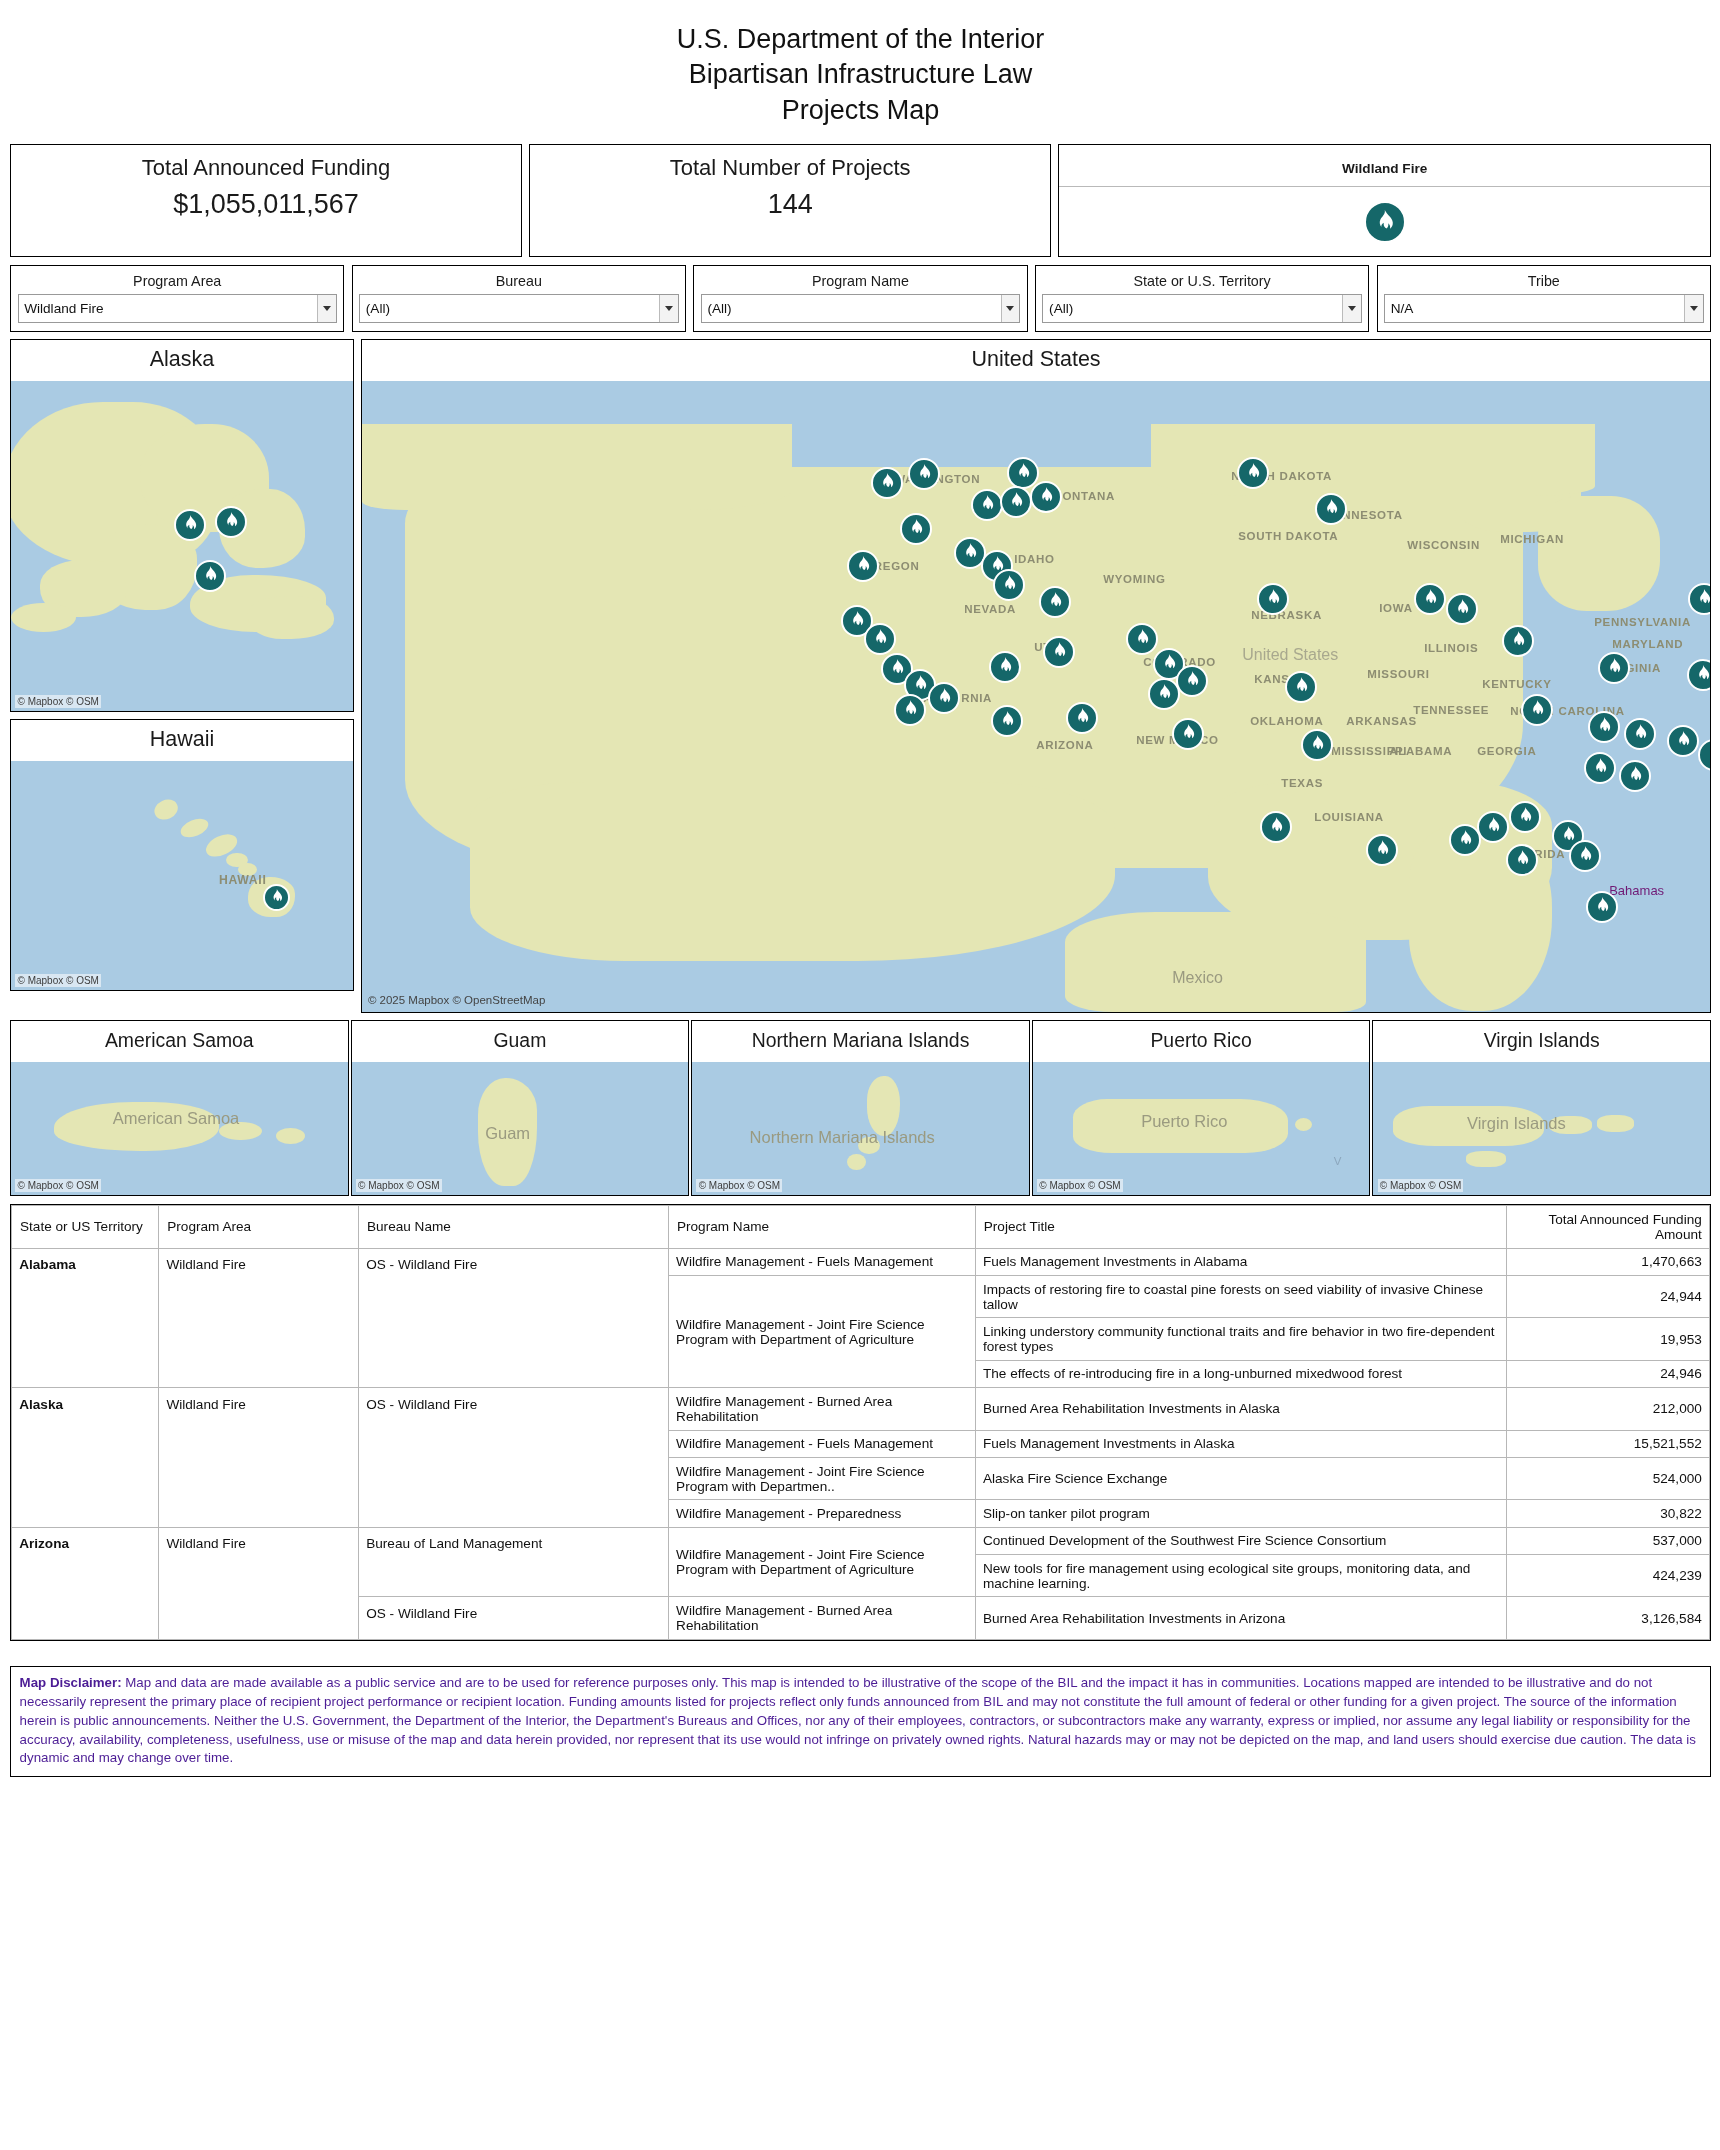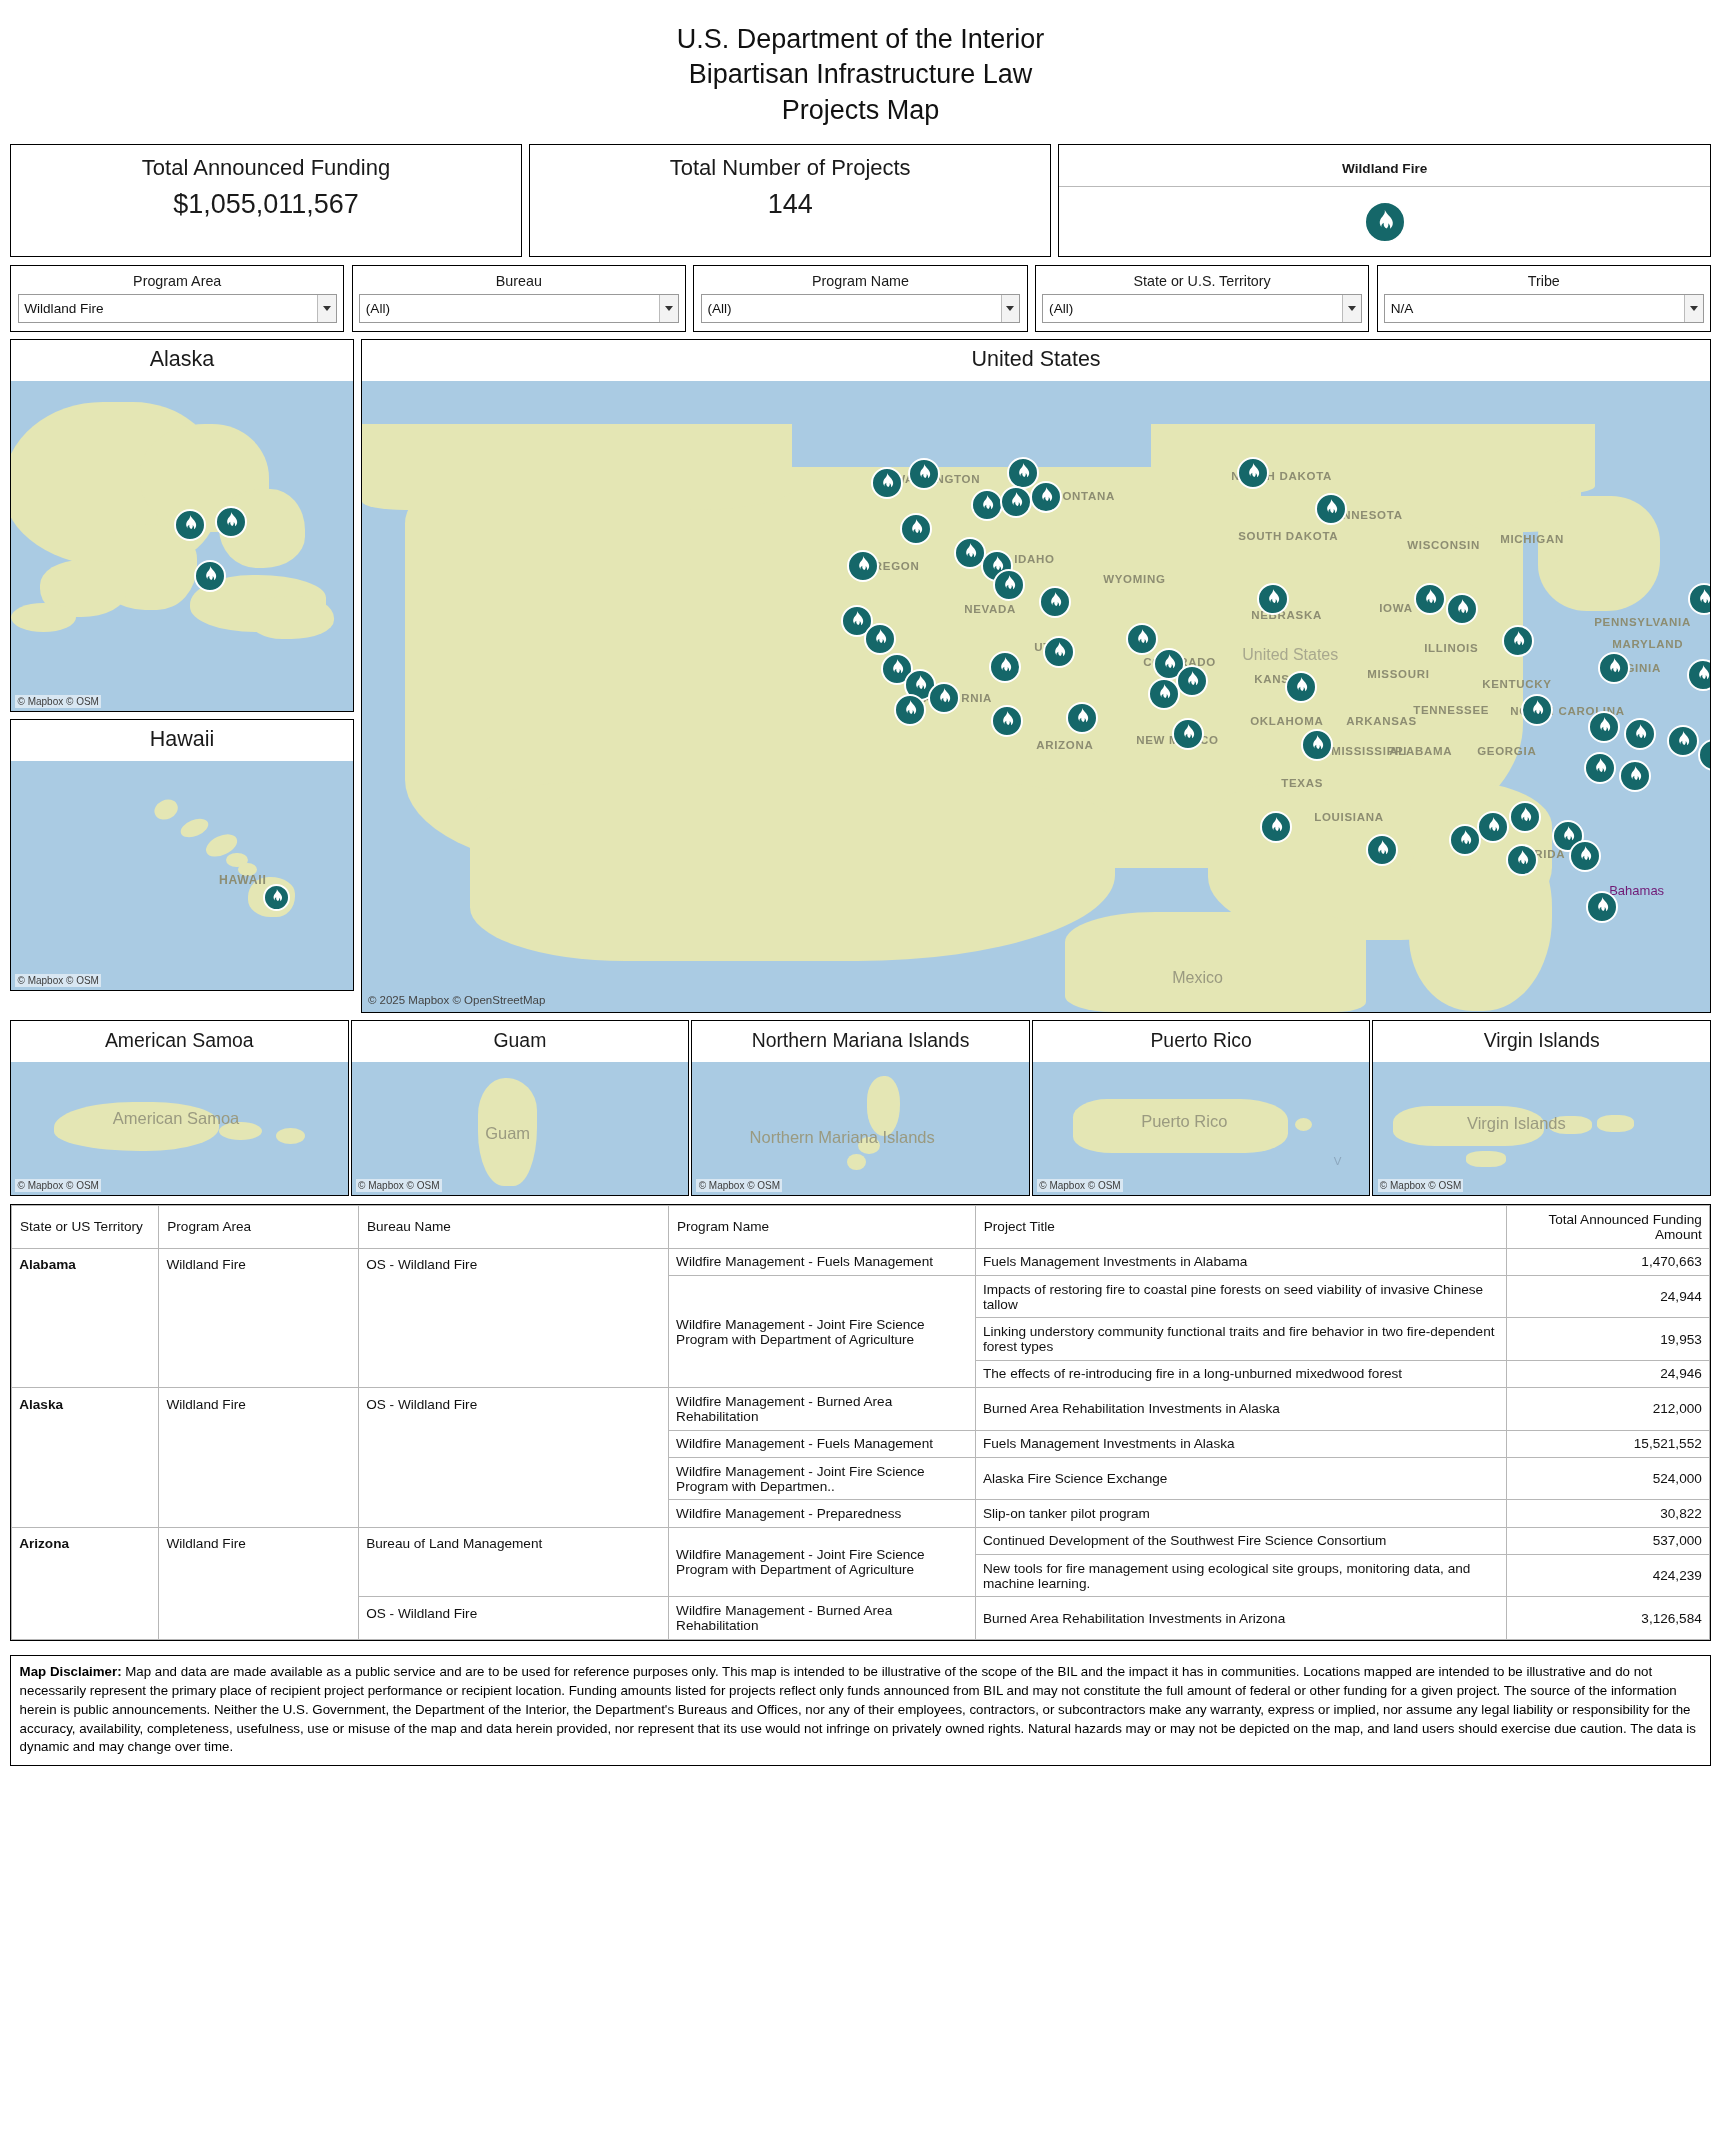--- a/index.html
+++ b/index.html
@@ -101,22 +101,22 @@
   }
   th { font-weight: 400; text-align: left; vertical-align: middle; height: 31px; padding-left: 8px; }
   th.num, td.num { text-align: right; }
   td.state { font-weight: bold; vertical-align: top; padding-top: 8.6px; }
   td.mid { vertical-align: top; padding-top: 8.6px; }
   .c1 { width: 143px; } .c2 { width: 194px; } .c3 { width: 301px; }
   .c4 { width: 298px; } .c5 { width: 516px; } .c6 { width: 197px; }
 
   
   .disclaimer {
-    margin-top: 14px; border: 1.4px solid #000; padding: 7.2px 8.6px;
-    font-size: 13.3px; line-height: 1.42; color: #000000;
+    margin-top: 25px; border: 1.4px solid #000; padding: 7.2px 8.6px;
+    font-size: 13.3px; line-height: 1.42; color: #4c1d95;
   }
   .disclaimer b { font-weight: bold; }
 </style>
 </head>
 <body>
 
 <div class="page">
 
   <div class="title-block">
     <div class="title-line">U.S. Department of the Interior</div>

